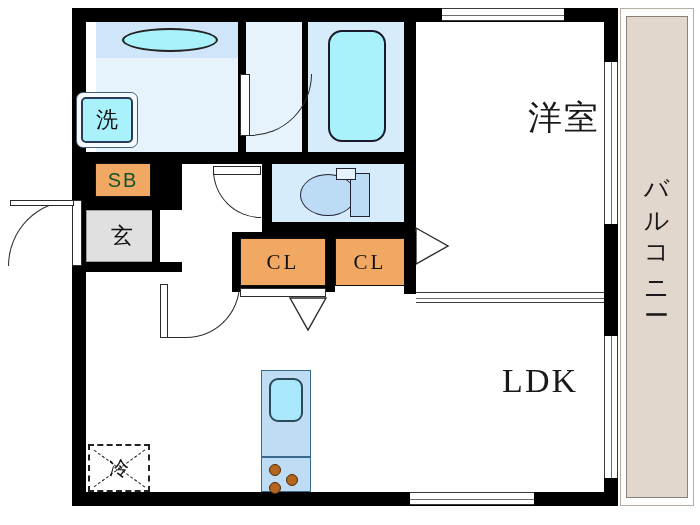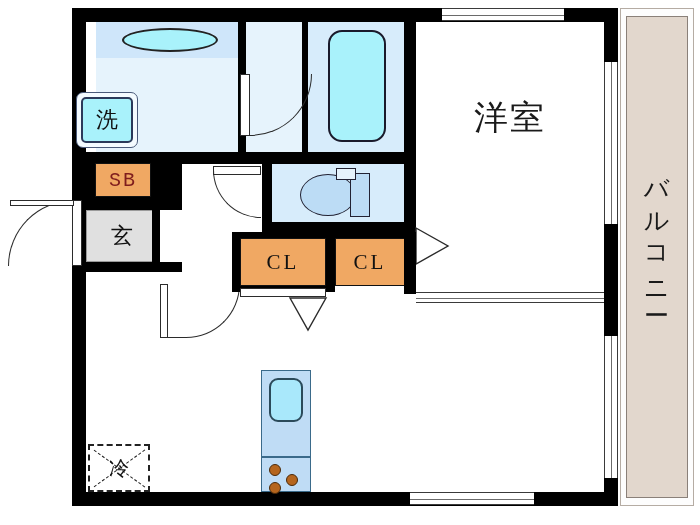--- a/index.html
+++ b/index.html
@@ -11,21 +11,21 @@
   .fill-bath{position:absolute;background:#d7ecfb;}
   .fill-pale{position:absolute;background:#e6f3fc;}
   .fill-tub{position:absolute;background:#a9f2fb;border:2px solid #1a1a2b;border-radius:14px;box-sizing:border-box;}
   .fill-basin{position:absolute;background:#cfe6fa;}
   .oval{position:absolute;background:#a9f2fb;border:2px solid #222;border-radius:50%;box-sizing:border-box;}
   .orange{position:absolute;background:#f0a863;border:1px solid #111;box-sizing:border-box;
           display:flex;align-items:center;justify-content:center;}
   .grayblk{position:absolute;background:#e0e0e0;border:1px solid #9a9a9a;box-sizing:border-box;
            display:flex;align-items:center;justify-content:center;}
   .roomlabel{position:absolute;text-align:center;color:#1a1a1a;line-height:1.12;}
-  .roomlabel .l1{display:block;font-size:34px;letter-spacing:2px;}
+  .roomlabel .l1{display:block;font-size:34px;letter-spacing:2px;text-align:right;}
   .roomlabel .l2{display:block;font-size:34px;letter-spacing:1px;}
 
   .win{position:absolute;background:#ffffff;border-top:1.3px solid #3a3a3a;border-bottom:1.3px solid #3a3a3a;box-sizing:border-box;}
   .win-v{position:absolute;background:#ffffff;border-left:1.3px solid #3a3a3a;border-right:1.3px solid #3a3a3a;box-sizing:border-box;}
   .win::after{content:"";position:absolute;left:0;right:0;top:50%;height:1.2px;background:#6a6a6a;}
   .win-v::after{content:"";position:absolute;top:0;bottom:0;left:50%;width:1.2px;background:#6a6a6a;}
 
   .balcony{position:absolute;background:#e2d7cd;border:1.5px solid #8a8079;box-sizing:border-box;}
   .balcony-outer{position:absolute;border:1.5px solid #b5aca3;box-sizing:border-box;background:#fdfdfd;}
   .balcony-text{position:absolute;writing-mode:vertical-rl;text-orientation:upright;
@@ -43,21 +43,21 @@
   .burner{position:absolute;border-radius:50%;background:#b5651d;border:1.4px solid #4a2a0a;box-sizing:border-box;}
 
   .toiletbowl{position:absolute;background:#bcdcf5;border:1.6px solid #223;border-radius:50%;box-sizing:border-box;}
   .tank{position:absolute;background:#bcdcf5;border:1.6px solid #223;box-sizing:border-box;}
   .tanktop{position:absolute;background:#e6f3fc;border:1.4px solid #223;box-sizing:border-box;}
 
   .washer{position:absolute;background:#a9f2fb;border:2.5px solid #2b3a5a;box-sizing:border-box;border-radius:5px;
           display:flex;align-items:center;justify-content:center;}
   .washer-out{position:absolute;background:#f4fbff;border:1.4px solid #4a5a7a;box-sizing:border-box;border-radius:7px;}
   .cjk{font-family:"DejaVu Sans","Liberation Sans",sans-serif;}
-  .sb-text{font-size:20px;letter-spacing:2px;color:#7f1d1d;font-family:Liberation Mono, monospace;}
+  .sb-text{font-size:20px;letter-spacing:2px;color:#14532d;font-family:Liberation Sans, sans-serif;}
   .cl-text{font-size:21px;letter-spacing:3px;color:#111;font-family:"Liberation Serif",serif;}
   .gen-text{font-size:22px;color:#111;}
   .arrowmark{position:absolute;}
 </style>
 </head>
 <body>
 
 <div id="plan">
 
   <div class="wall" style="left:72px;top:8px;width:546px;height:14px;"></div>
@@ -148,20 +148,21 @@
   <div class="roomlabel" style="left:420px;top:98px;width:180px;">
     <span class="l1 cjk">洋室</span>
   </div>
 
   <div class="win" style="left:442px;top:8px;width:122px;height:13px;"></div>
 
   <div class="wall" style="left:416px;top:292px;width:188px;height:10px;"></div>
   <div class="win" style="left:416px;top:292px;width:188px;height:11px;"></div>
 
   <div class="roomlabel" style="left:378px;top:362px;width:200px;">
+    <span class="l1">LDK</span>
   </div>
 
   <div class="kitchen" style="left:261px;top:370px;width:50px;height:122px;"></div>
   <div class="sink" style="left:269px;top:378px;width:34px;height:44px;"></div>
   <div class="wall" style="left:261px;top:456px;width:50px;height:2px;background:#3a6a8a;"></div>
   <div class="burner" style="left:269px;top:464px;width:12px;height:12px;"></div>
   <div class="burner" style="left:286px;top:474px;width:12px;height:12px;"></div>
   <div class="burner" style="left:269px;top:482px;width:12px;height:12px;"></div>
 
   <div class="fridge" style="left:88px;top:444px;width:62px;height:48px;">

